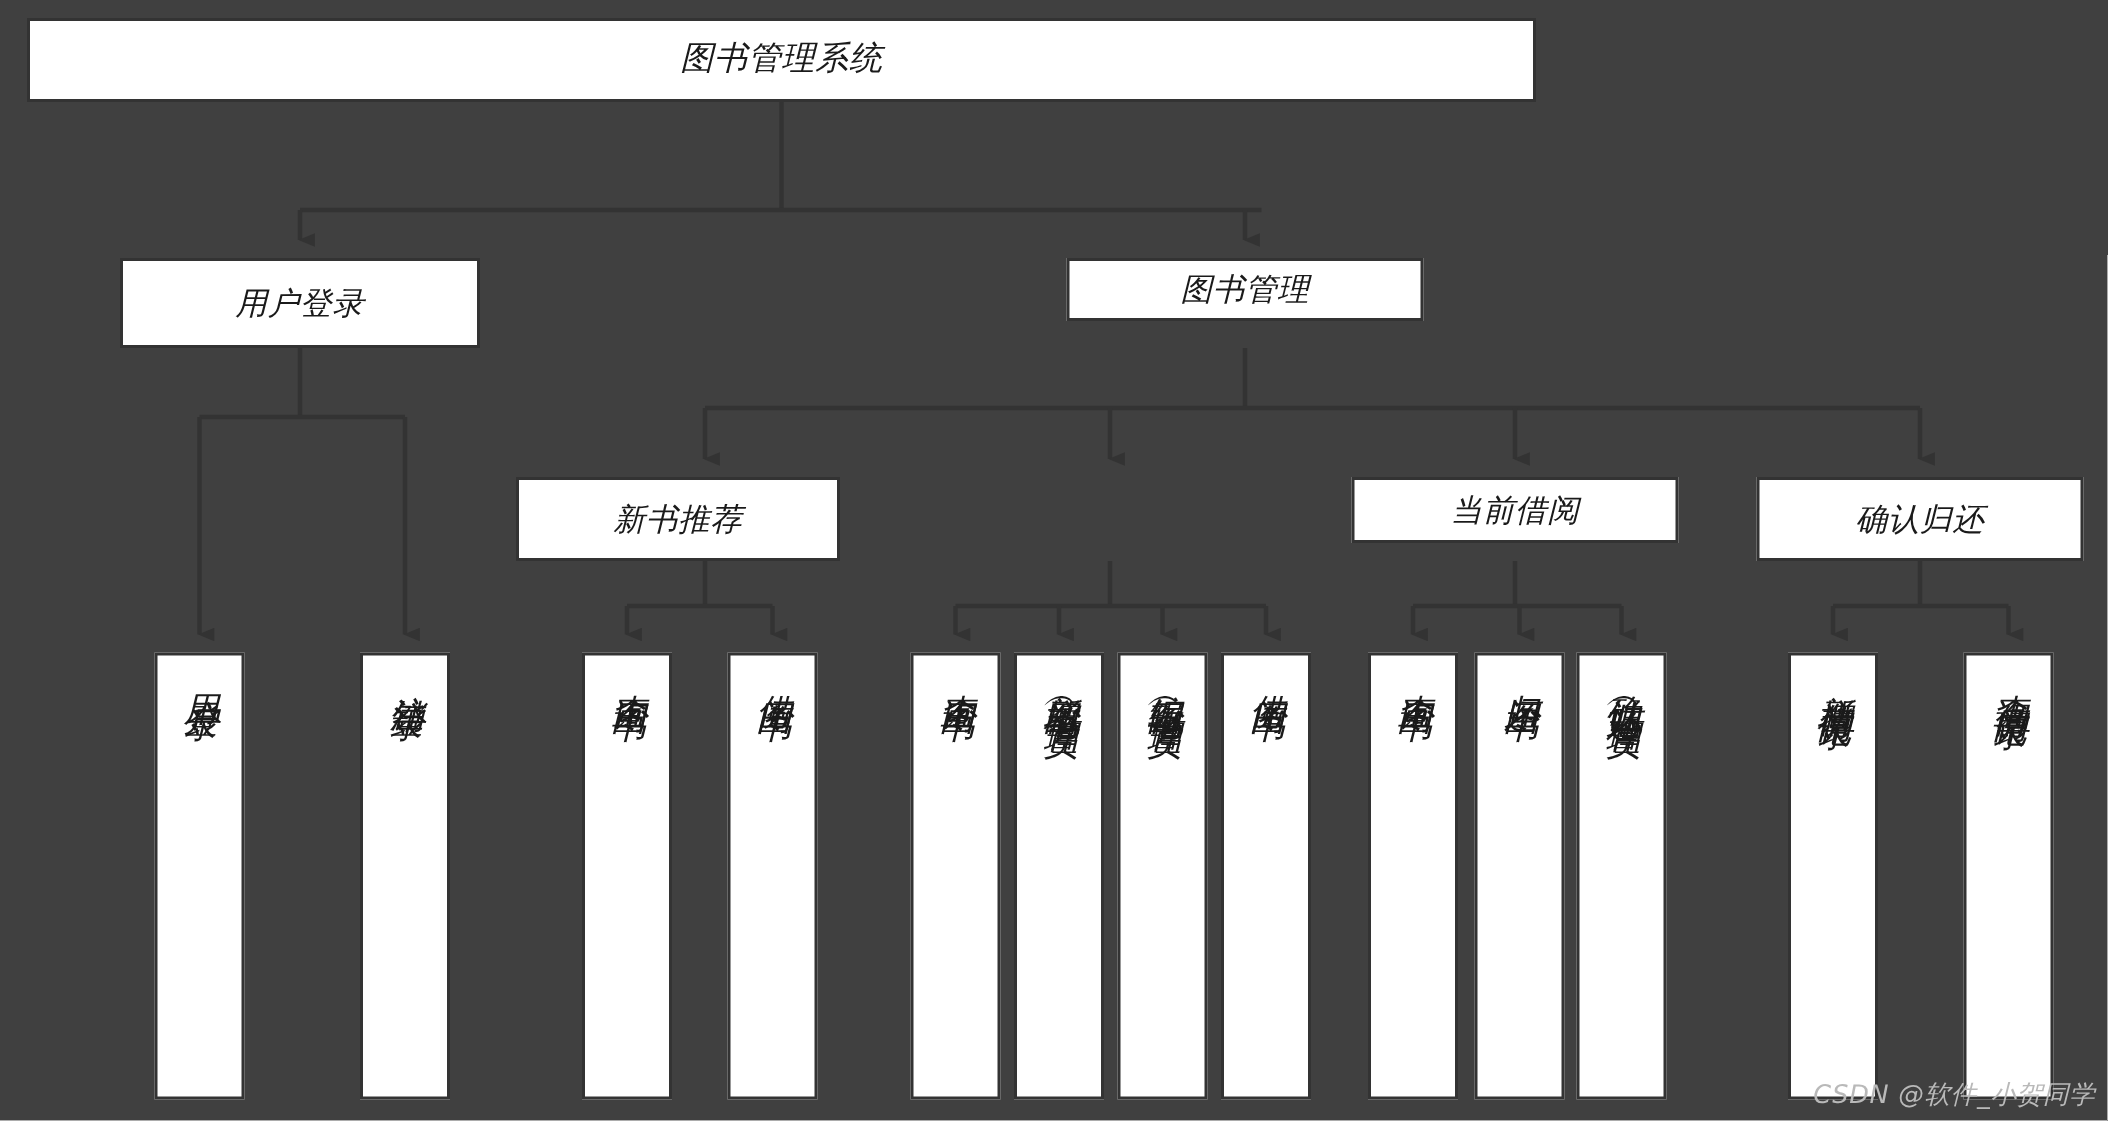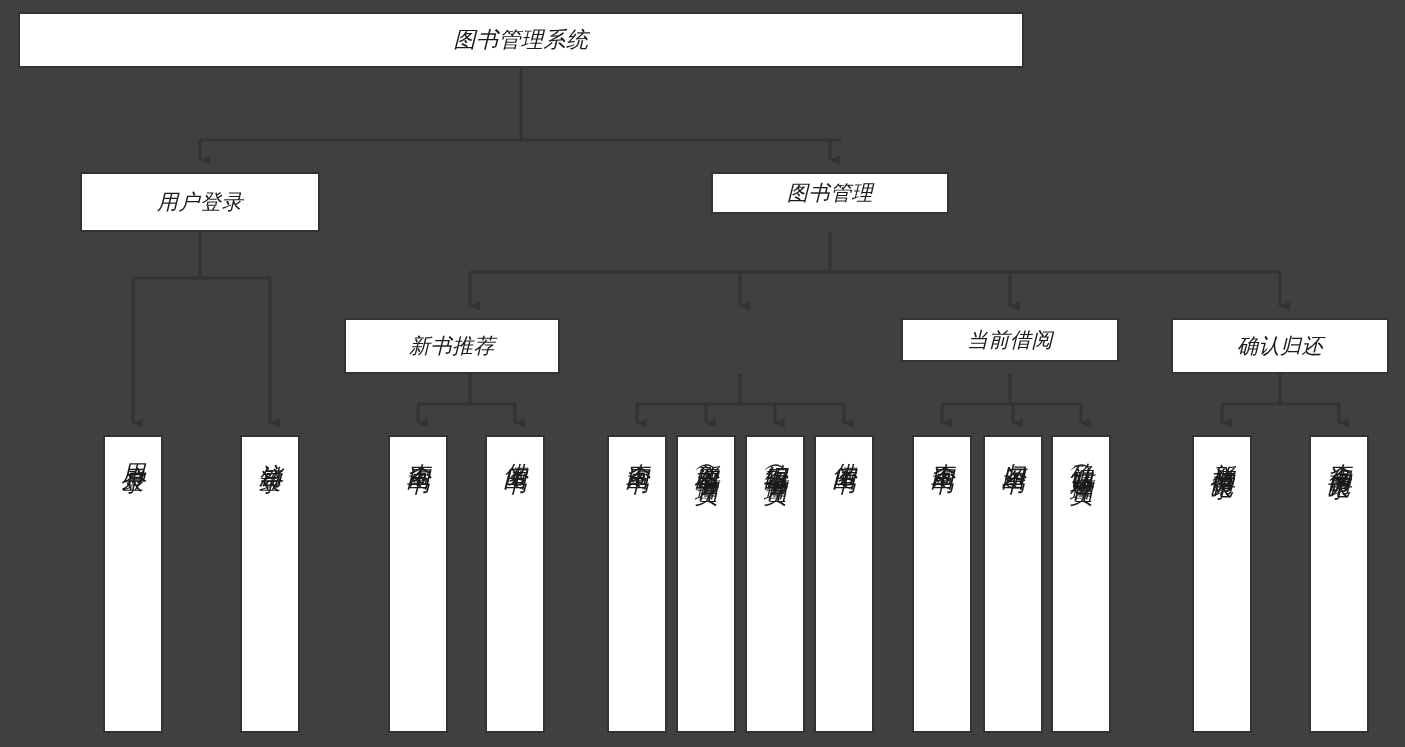--- a/index.html
+++ b/index.html
@@ -190,14 +190,15 @@
     <span class="label">确认归还（管理员）</span>
   </div>
 
   <div class="node vert" style="left:1192px; top:435px; width:60px; height:298px;">
     <span class="label">新增借阅记录</span>
   </div>
   <div class="node vert" style="left:1309px; top:435px; width:60px; height:298px;">
     <span class="label">查询借阅记录</span>
   </div>
 
+  <div id="watermark">CSDN @软件_小贺同学</div>
 
 </div>
 
 </body></html>

